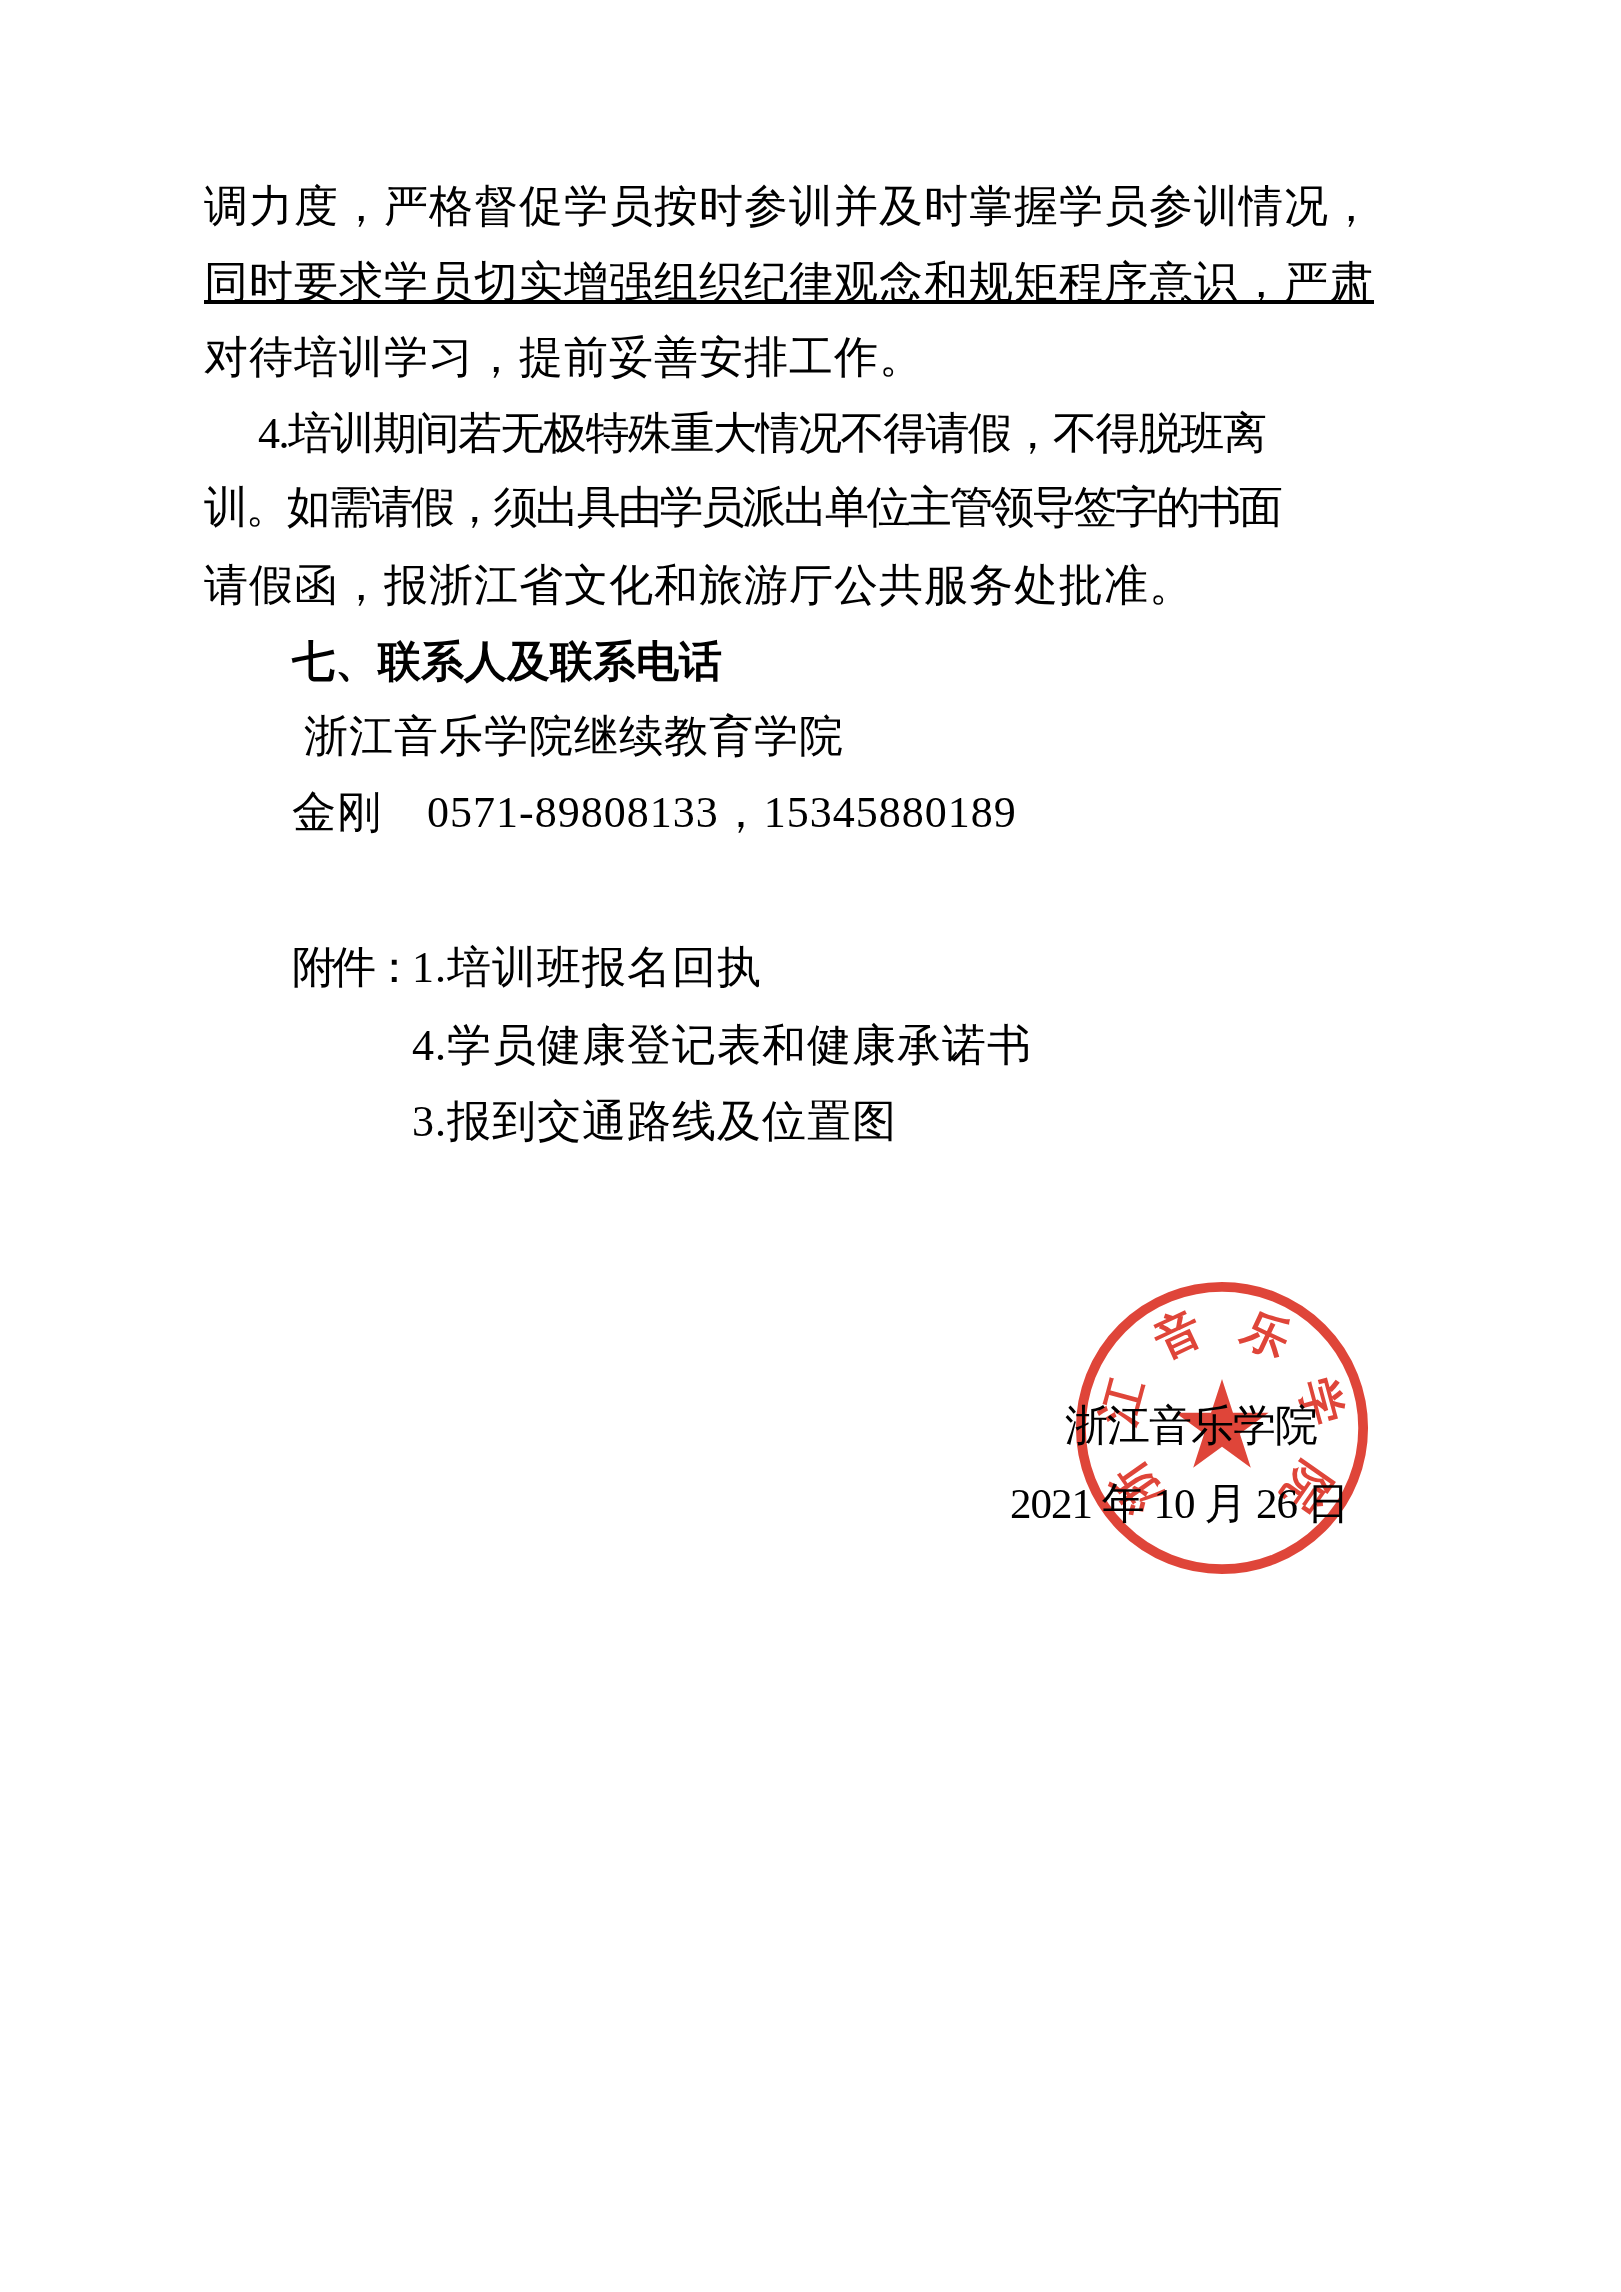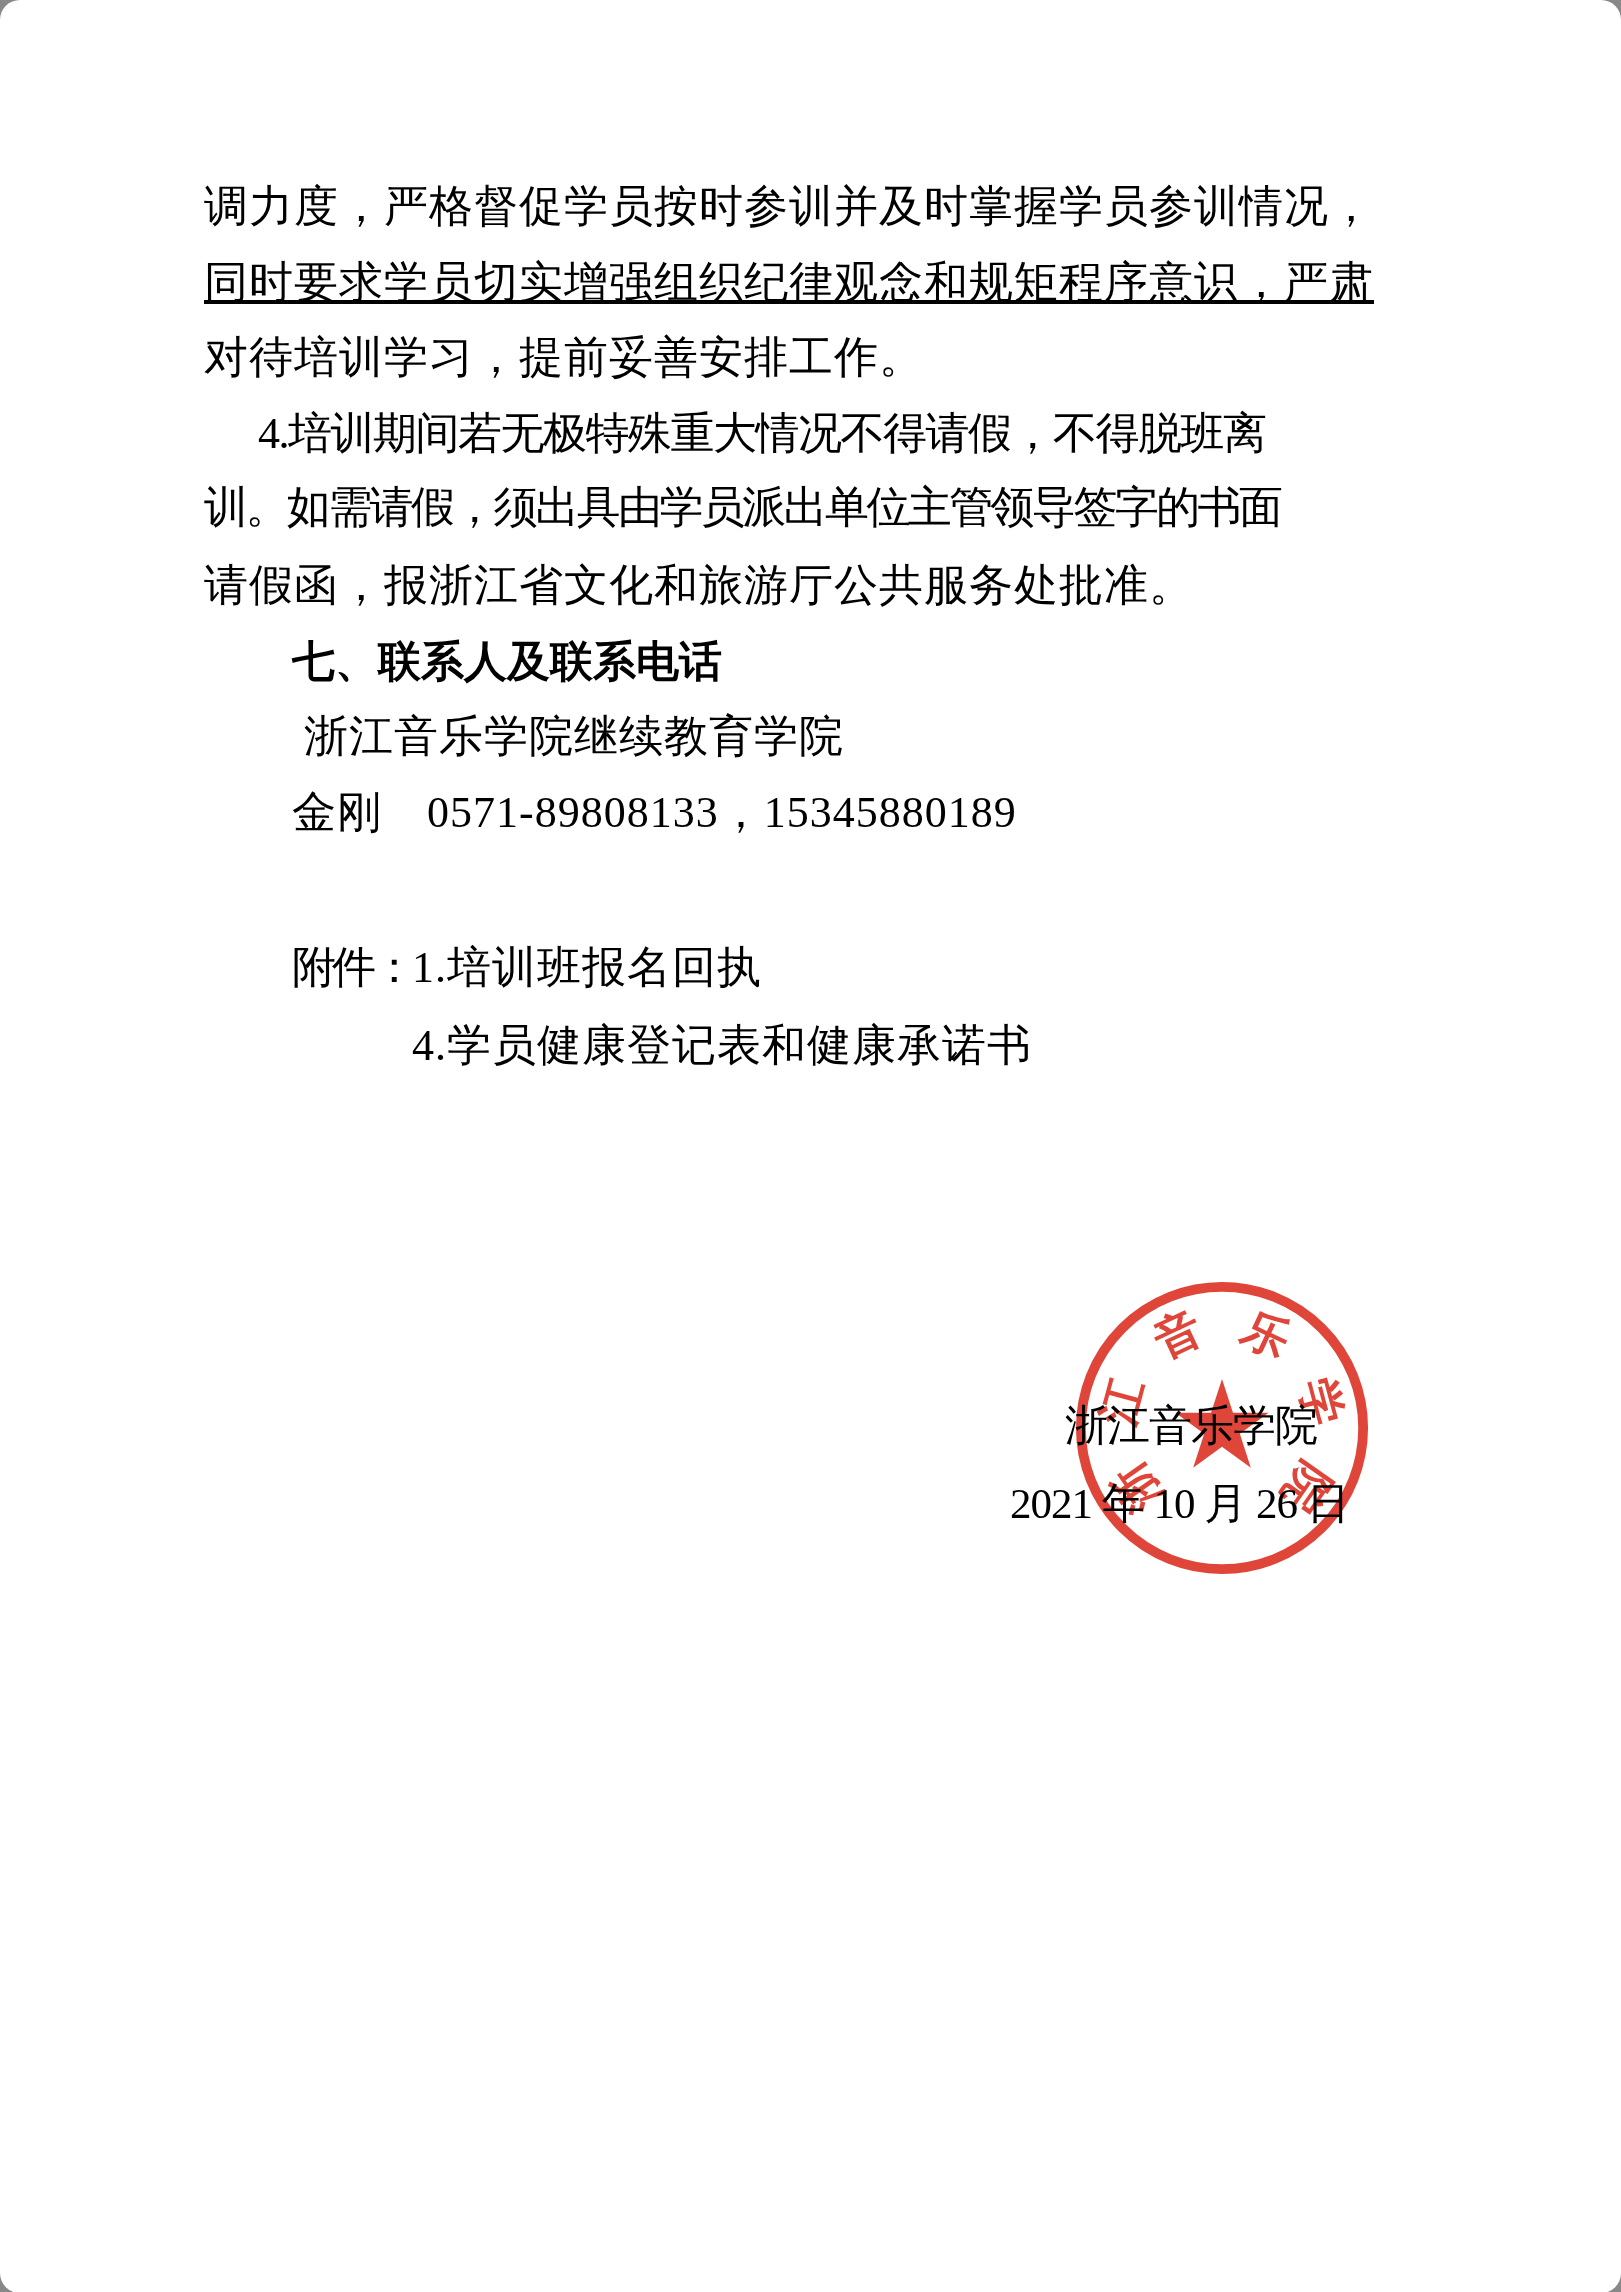--- a/index.html
+++ b/index.html
@@ -5,21 +5,20 @@
   html, body { margin: 0; padding: 0; background: #888; }
   .page {
     position: relative;
     width: 1621px;
     height: 2293px;
     margin: 0 auto;
     background: #ffffff;
     overflow: hidden;
     font-family: "Liberation Serif", serif;
     color: #000000;
-    border-radius: 20px;
   }
   .line {
     position: absolute;
     white-space: nowrap;
     font-size: 44px;
     letter-spacing: 1px;
     line-height: 59px;
     z-index: 2;
   }
   .tight1 { letter-spacing: -2.6px; }
@@ -58,20 +57,21 @@
   <div class="line" style="left:204px; top:556px;">请假函，报浙江省文化和旅游厅公共服务处批准。</div>
 
   <div class="line heading" style="left:292px; top:632px; font-size:43px;font-family:Liberation Serif, serif;">七、联系人及联系电话</div>
 
   <div class="line" style="left:304px; top:707px;">浙江音乐学院继续教育学院</div>
   <div class="line" style="left:292px; top:783px;">金刚　0571-89808133，15345880189</div>
 
   <div class="line" style="left:292px; top:938px; letter-spacing:-3.9px;">附件：</div>
   <div class="line" style="left:412px; top:938px;">1.培训班报名回执</div>
   <div class="line" style="left:412px; top:1016px;">4.学员健康登记表和健康承诺书</div>
+  <div class="line" style="left:412px; top:1092px;">3.报到交通路线及位置图</div>
 
   <svg class="seal" width="296" height="296" viewBox="0 0 302 302" aria-hidden="true">
     <circle cx="151" cy="151" r="144" fill="none" stroke="#dd382b" stroke-width="10"></circle>
     <polygon fill="#dd382b" points="151,101 162.2,135.5 198.6,135.5 169.2,156.9 180.4,191.5 151,170.1 121.6,191.5 132.8,156.9 103.4,135.5 139.8,135.5"></polygon>
     <g class="sealtext" fill="#dd382b">
       <text transform="translate(64,212) rotate(-125)">浙</text>
       <text transform="translate(49,124) rotate(-75)">江</text>
       <text transform="translate(106,55) rotate(-25)">音</text>
       <text transform="translate(196,55) rotate(25)">乐</text>
       <text transform="translate(253,124) rotate(75)">学</text>

